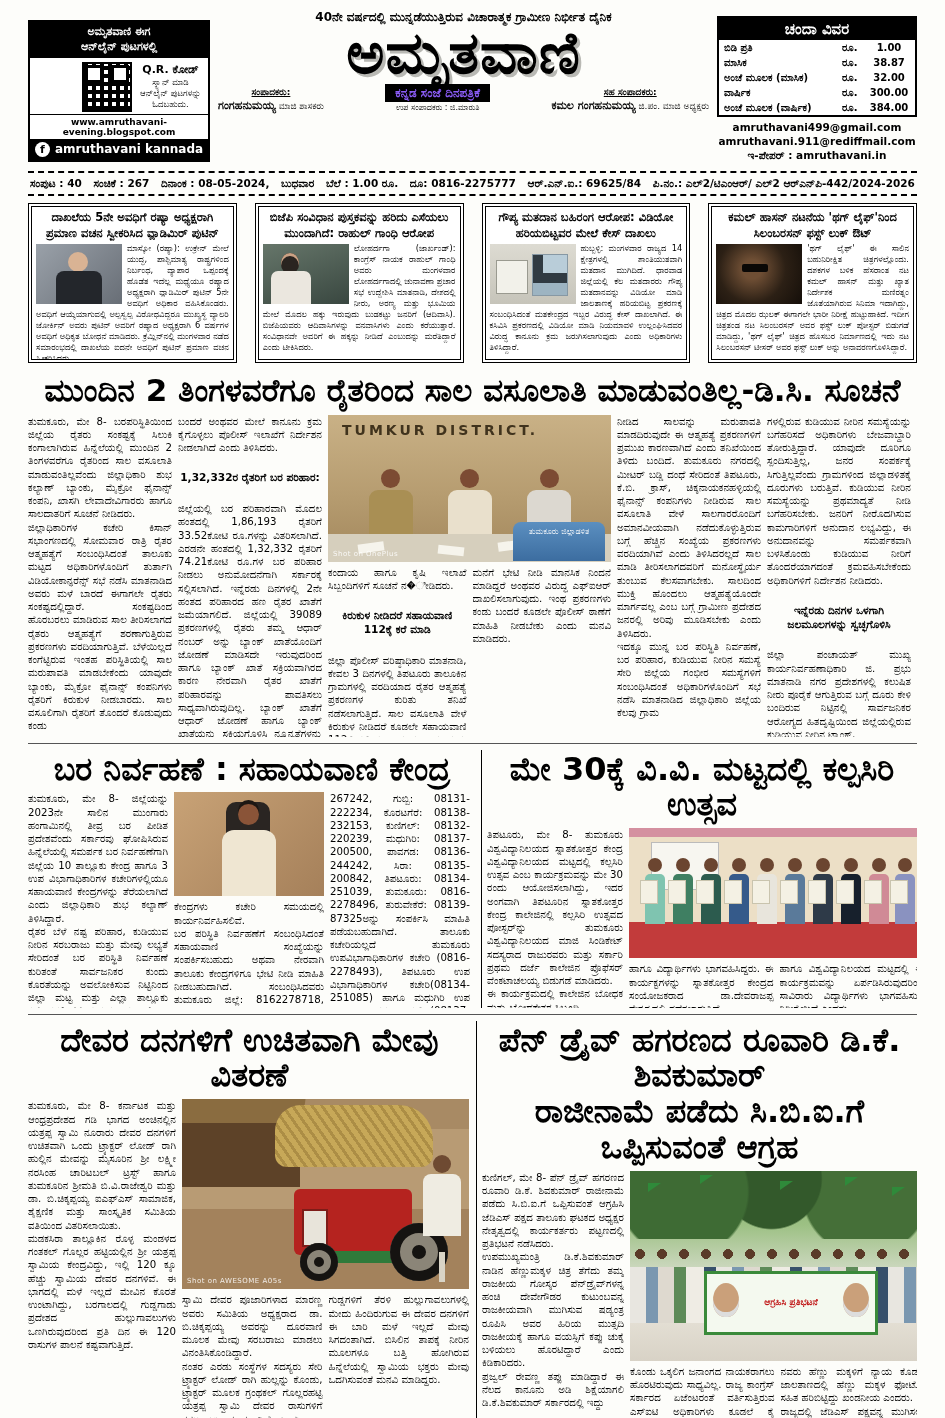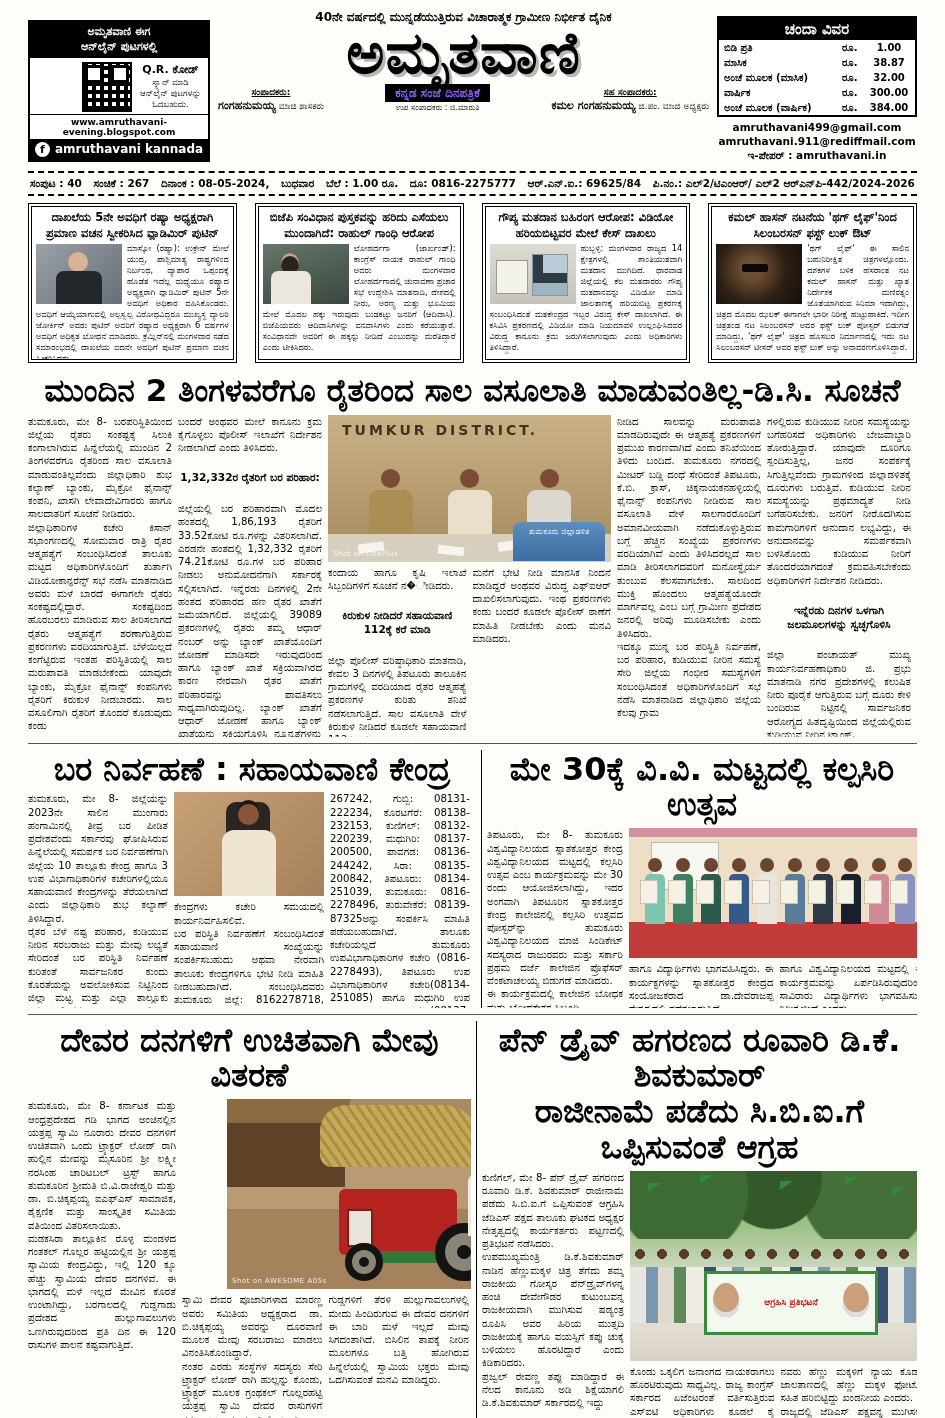--- a/index.html
+++ b/index.html
@@ -122,21 +122,21 @@
   .crowd{position:absolute;top:74px;left:0;right:0;height:28px;
     background:radial-gradient(circle 5px at 10px 9px,#5a3a28 96%,transparent) 0 0/22px 28px repeat-x;}
   .shirts{position:absolute;top:96px;left:0;right:0;height:56px;
     background:repeating-linear-gradient(90deg,#e8e6e0 0 16px,#7a97b0 16px 28px,#ded9cf 28px 44px,#5d8a58 44px 56px,#efece4 56px 74px,#37506b 74px 86px);}
   .banner{position:absolute;left:74px;top:100px;width:168px;height:58px;background:#f4f9ef;border:3px solid #3a8a3a;
           display:flex;align-items:center;justify-content:center;text-align:center;}
   .banner:before,.banner:after{content:"";position:absolute;top:9px;width:26px;height:34px;border-radius:50% 50% 45% 45%;
           background:#caa07a;box-shadow:0 -5px 0 #ddd inset;}
   .banner:before{left:6px;} .banner:after{right:6px;}
   .banner span{color:#c01818;font-weight:700;font-size:9px;line-height:1.3;width:96px;}
-  .ph-tractor{width:287px;height:190px;background:linear-gradient(#a88a64 0 16%,#b89b74 16% 58%,#a3825c 58% 100%);margin-left:45px;}
+  .ph-tractor{width:287px;height:190px;background:linear-gradient(#a88a64 0 16%,#b89b74 16% 58%,#a3825c 58% 100%);}
   .hut{position:absolute;left:0;top:0;width:118px;height:88px;background:#5d4228;}
   .hut:before{content:"";position:absolute;top:-2px;left:-4px;width:126px;height:26px;background:#8a6c40;transform:skewX(-8deg);}
   .hay{position:absolute;right:36px;top:6px;width:158px;height:62px;background:#c7a858;border-radius:26px 34px 12px 12px;
        background-image:repeating-linear-gradient(55deg,rgba(122,92,34,.35) 0 3px,transparent 3px 8px);}
   .tbody{position:absolute;left:112px;bottom:34px;width:118px;height:66px;background:#b5231f;border-radius:6px;}
   .tbody:before{content:"";position:absolute;left:8px;bottom:8px;width:22px;height:34px;background:#e8e4da;border:2px solid #7e1c18;}
   .tgrille{position:absolute;left:150px;bottom:26px;width:70px;height:12px;background:#2f7a3a;color:#fff;font-size:6px;text-align:center;}
   .wheel-big{position:absolute;left:208px;bottom:8px;width:58px;height:58px;border-radius:50%;background:#151311;box-shadow:inset 0 0 0 10px #151311, inset 0 0 0 22px #8b8578;}
   .wheel-sm{position:absolute;left:118px;bottom:8px;width:38px;height:38px;border-radius:50%;background:#151311;box-shadow:inset 0 0 0 7px #151311, inset 0 0 0 14px #8b8578;}
   .villager{position:absolute;right:6px;bottom:6px;width:42px;height:128px;}

